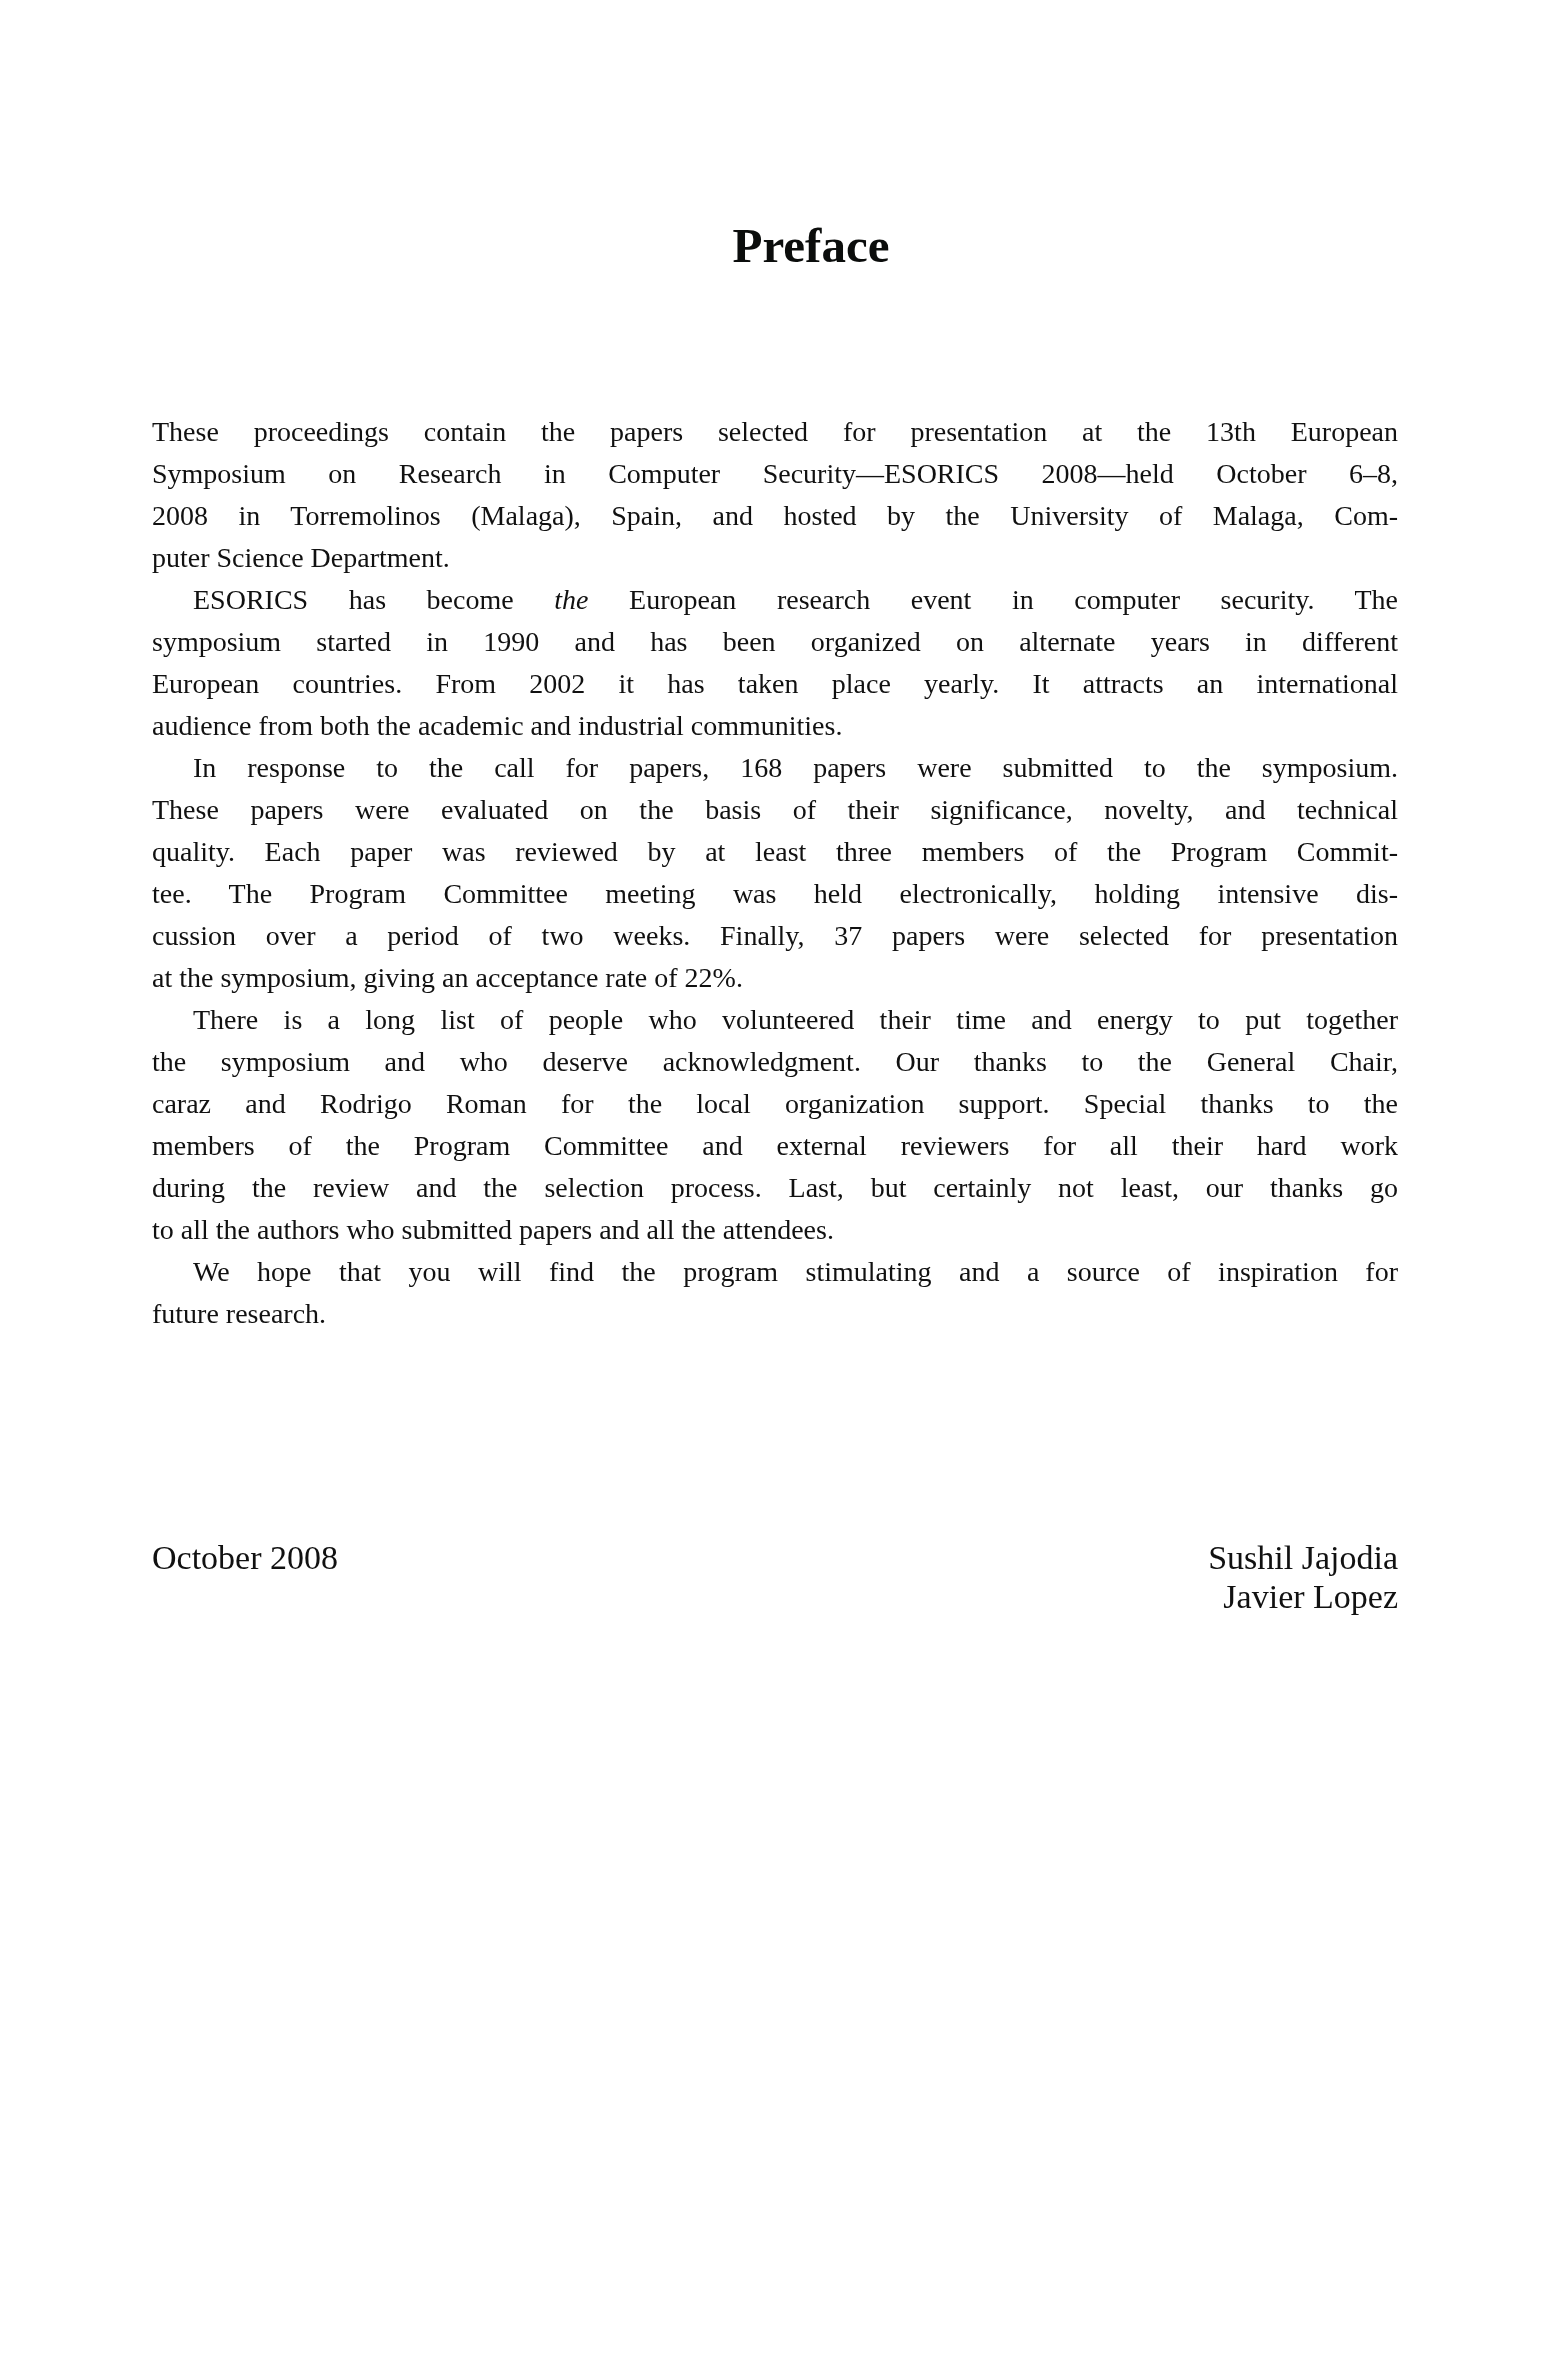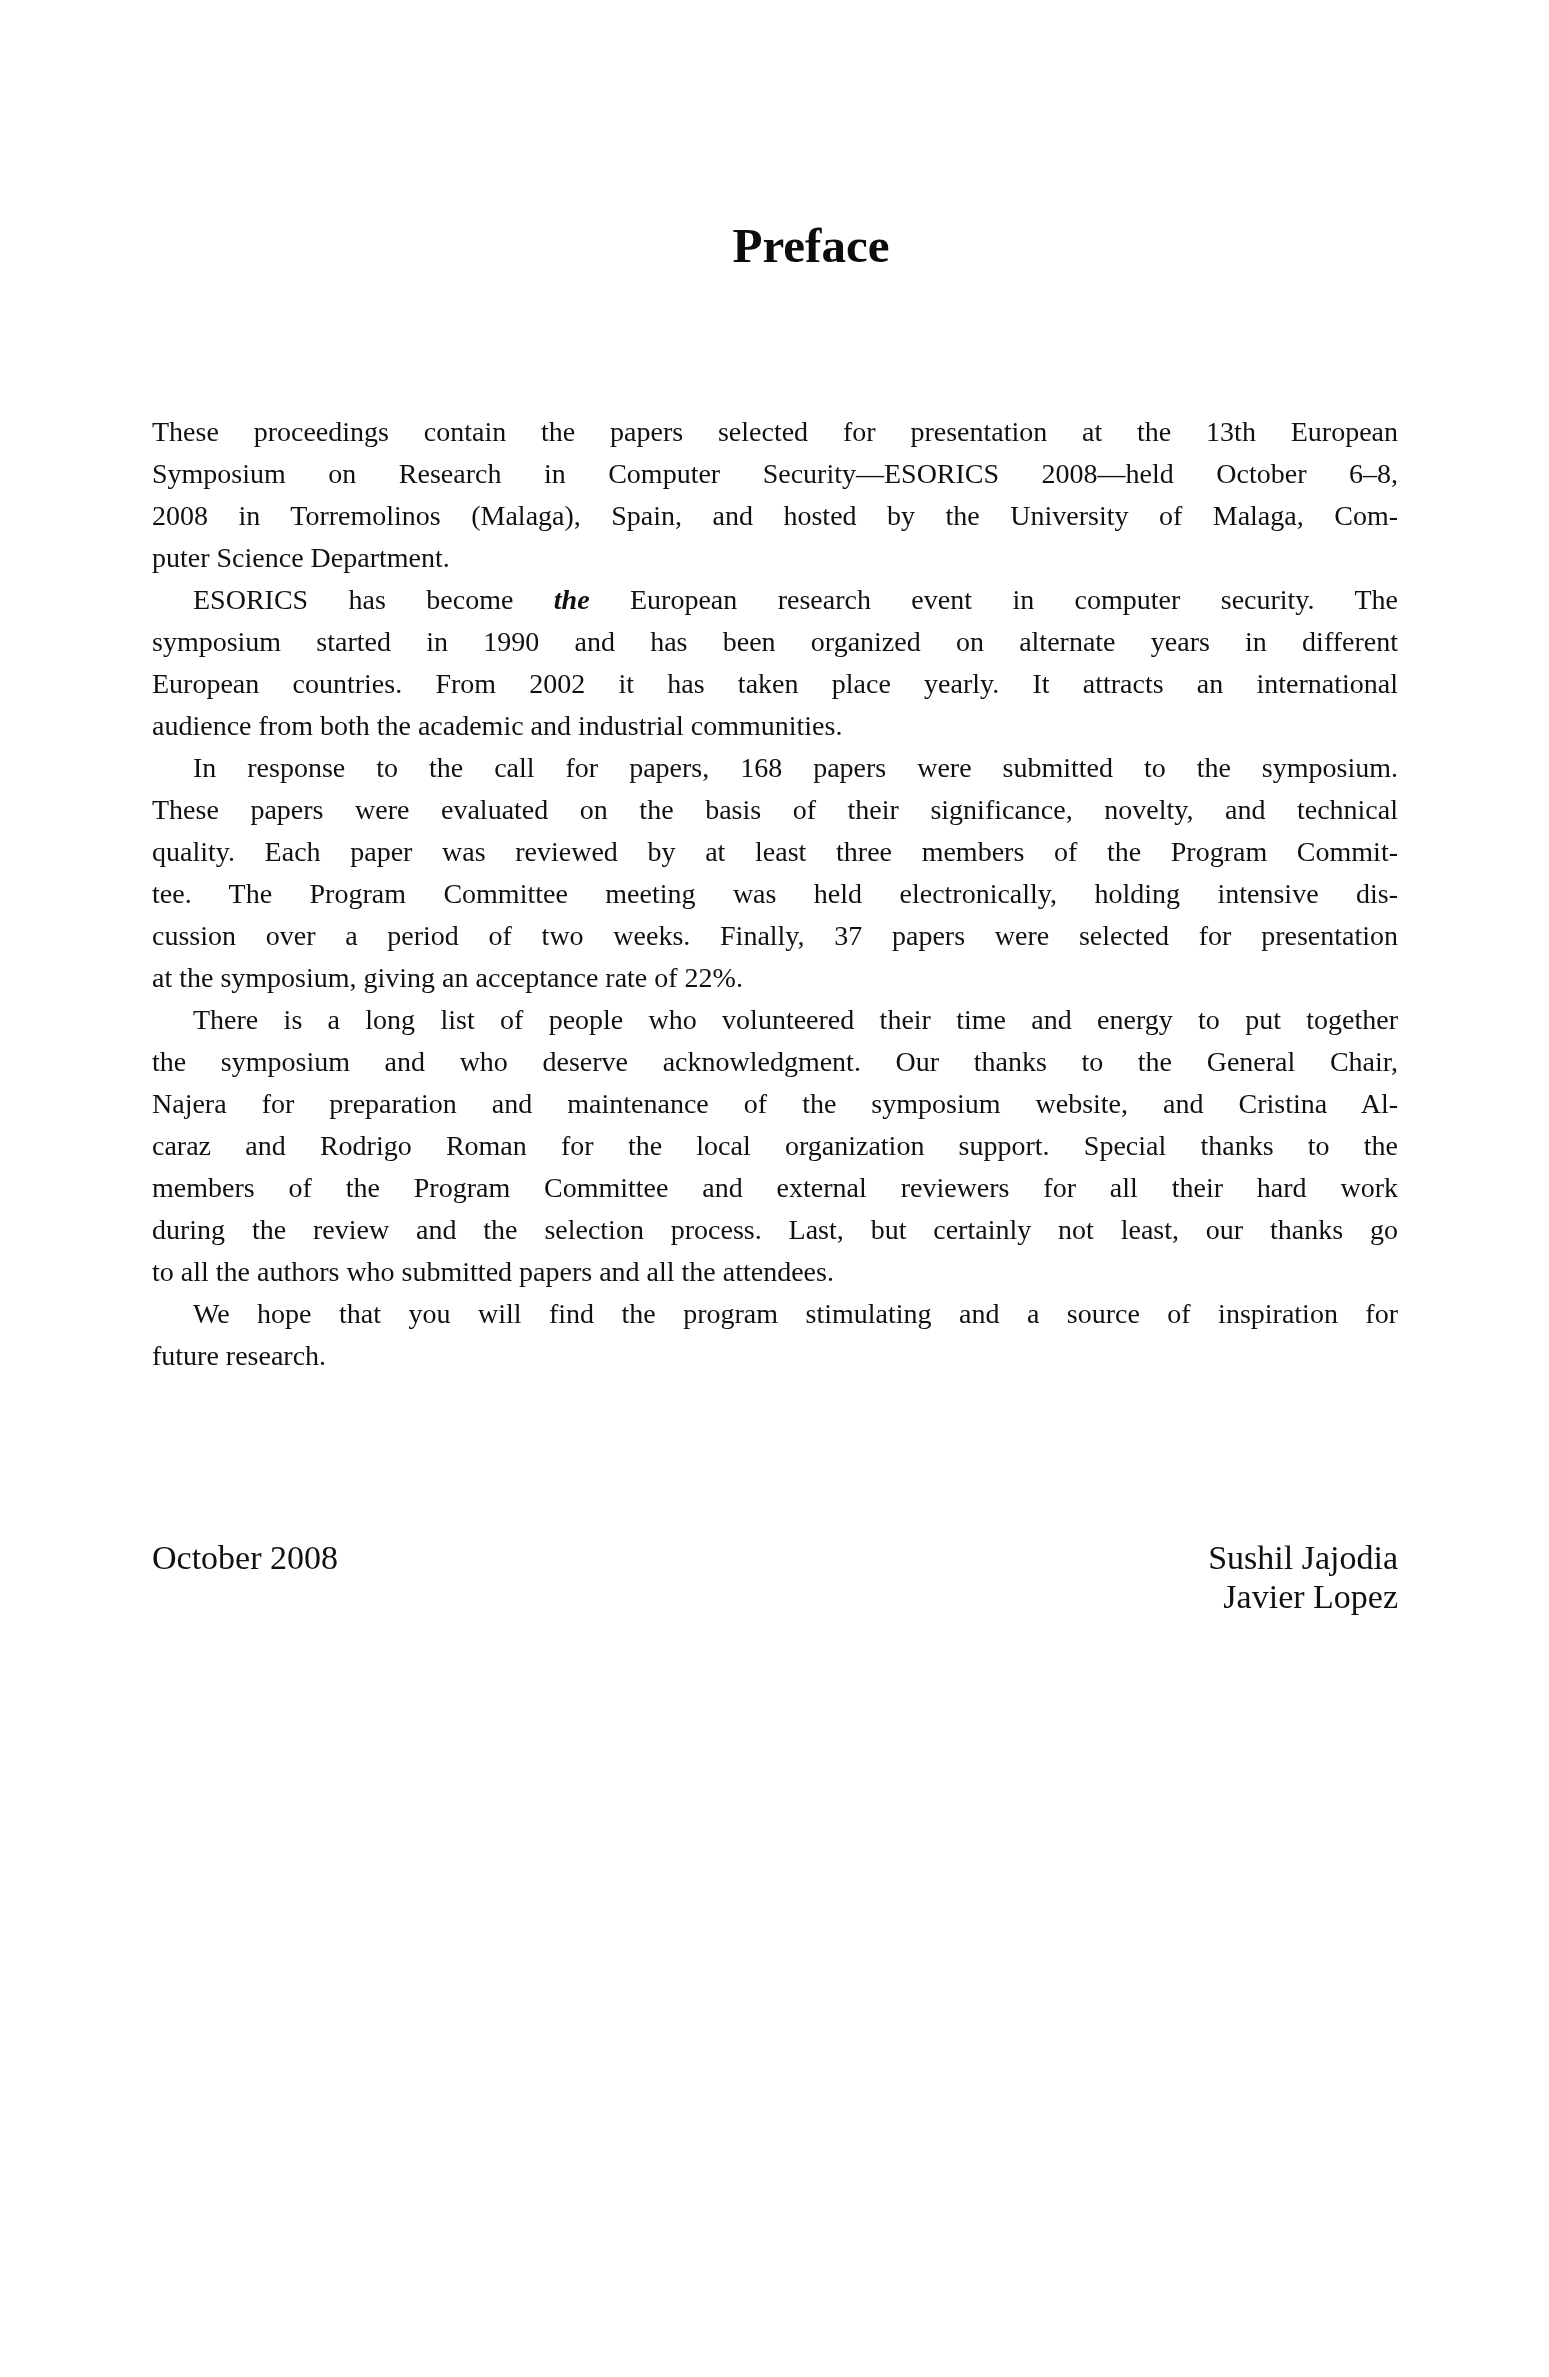--- a/index.html
+++ b/index.html
@@ -46,21 +46,20 @@
   }
   .line.last {
     text-align: center;
     text-align-last: left;
   }
   .line.indent {
     padding-left: 41px;
   }
   .line em {
     font-style: italic;
-    font-weight: bold;
   }
   .signature-block {
     position: absolute;
     left: 152px;
     width: 1246px;
     top: 1538px;
     font-size: 34px;
     line-height: 39px;
   }
   .sig-date {
@@ -104,21 +103,20 @@
     <span class="line">These papers were evaluated on the basis of their significance, novelty, and technical</span>
     <span class="line">quality. Each paper was reviewed by at least three members of the Program Commit-</span>
     <span class="line">tee. The Program Committee meeting was held electronically, holding intensive dis-</span>
     <span class="line">cussion over a period of two weeks. Finally, 37 papers were selected for presentation</span>
     <span class="line last">at the symposium, giving an acceptance rate of 22%.</span>
   </div>
 
   <div class="paragraph">
     <span class="line indent">There is a long list of people who volunteered their time and energy to put together</span>
     <span class="line">the symposium and who deserve acknowledgment. Our thanks to the General Chair,</span>
-    <span class="line">Najera for preparation and maintenance of the symposium website, and Cristina Al-</span>
     <span class="line">caraz and Rodrigo Roman for the local organization support. Special thanks to the</span>
     <span class="line">members of the Program Committee and external reviewers for all their hard work</span>
     <span class="line">during the review and the selection process. Last, but certainly not least, our thanks go</span>
     <span class="line last">to all the authors who submitted papers and all the attendees.</span>
   </div>
 
   <div class="paragraph">
     <span class="line indent">We hope that you will find the program stimulating and a source of inspiration for</span>
     <span class="line last">future research.</span>
   </div>

